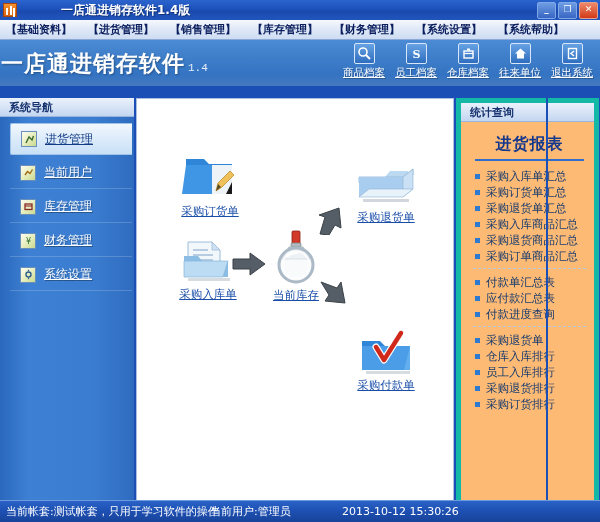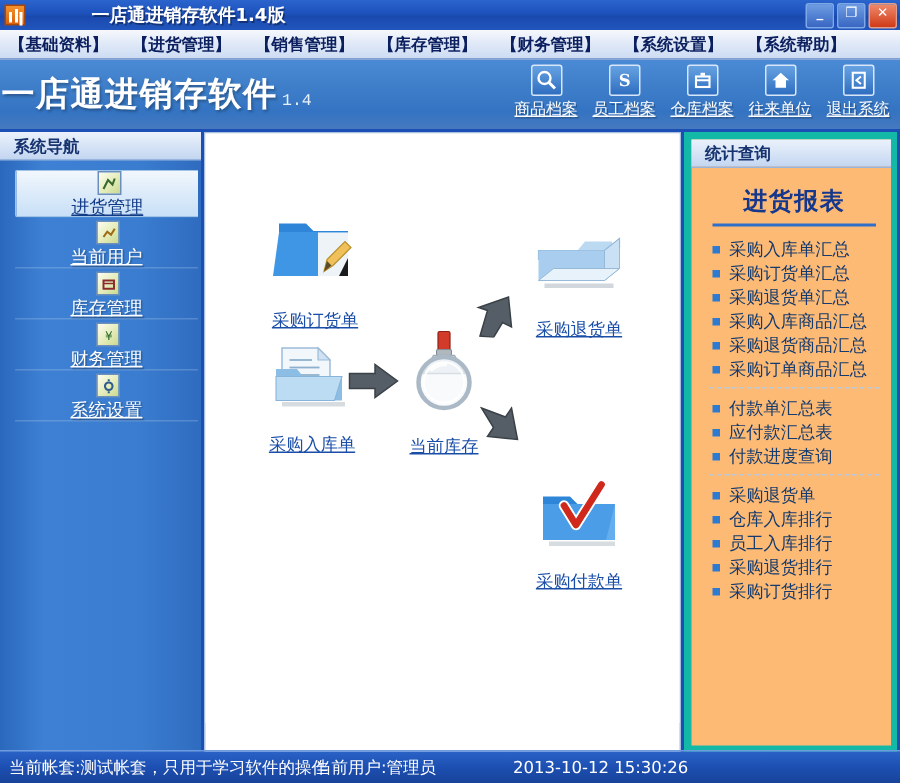--- a/index.html
+++ b/index.html
@@ -117,21 +117,21 @@
   }
   .tool-ico svg { display:block; }
   .tool-label {
     margin-top: 2px; color: #ffffff; font-size: 10.5px;
     text-decoration: underline; white-space: nowrap;
     text-shadow: 1px 1px 0 rgba(0,0,0,0.25);
   }
 
   
   .body-area {
-    position: absolute; left: 0; top: 88px; width: 600px; height: 414px;
+    position: absolute; left: 0; top: 98px; width: 548px; height: 414px;
   }
 
   
   .sidebar {
     position: absolute; left: 0; top: 0; width: 134px; height: 414px;
     background: linear-gradient(to right, #2a68bc 0%, #3e81d4 22%, #3a7ccf 70%, #2f6cc0 100%);
     box-sizing: border-box;
   }
   .panel-caption {
     height: 19px; line-height: 19px;
@@ -139,21 +139,20 @@
     border-bottom: 1px solid #9ab5dd;
     color: #16336f; font-size: 11px; font-weight: bold;
     padding-left: 9px; box-sizing: border-box;
   }
   .nav-list { padding-top: 6px; }
   .nav-item {
     height: 32px; margin: 0 2px 2px 10px;
     display: flex; align-items: center;
     box-sizing: border-box; cursor: pointer;
     border-bottom: 1px solid rgba(255,255,255,0.18);
-    flex-direction: column;
   }
   .nav-item.active {
     background: linear-gradient(to bottom, #f2f7fd 0%, #dcebfa 50%, #c9e0f7 100%);
     border: 1px solid #9fc4e8;
     border-right: none;
     margin-left: 10px;
     border-radius: 2px 0 0 2px;
   }
   .nav-ico {
     width: 16px; height: 16px; margin-left: 10px; margin-right: 8px;
@@ -179,21 +178,21 @@
   }
   .main .panel-caption { border-bottom: 1px solid #b9cbe6; }
   .canvas { position: relative; width: 100%; height: 393px; background: #ffffff; }
 
   .node {
     position: absolute; width: 74px;
     display: flex; flex-direction: column; align-items: center;
     cursor: pointer;
   }
   .node-label {
-    margin-top: 13px; color: #1a4ea8; font-size: 11.5px;
+    margin-top: 1px; color: #1a4ea8; font-size: 11.5px;
     text-decoration: underline; white-space: nowrap;
   }
   .arrow { position: absolute; }
 
   
   .rightpanel {
     position: absolute; left: 456px; top: 0; width: 143px; height: 414px;
     background: #fdba74;
     border: 5px solid #14b8a6;
     box-sizing: border-box;

